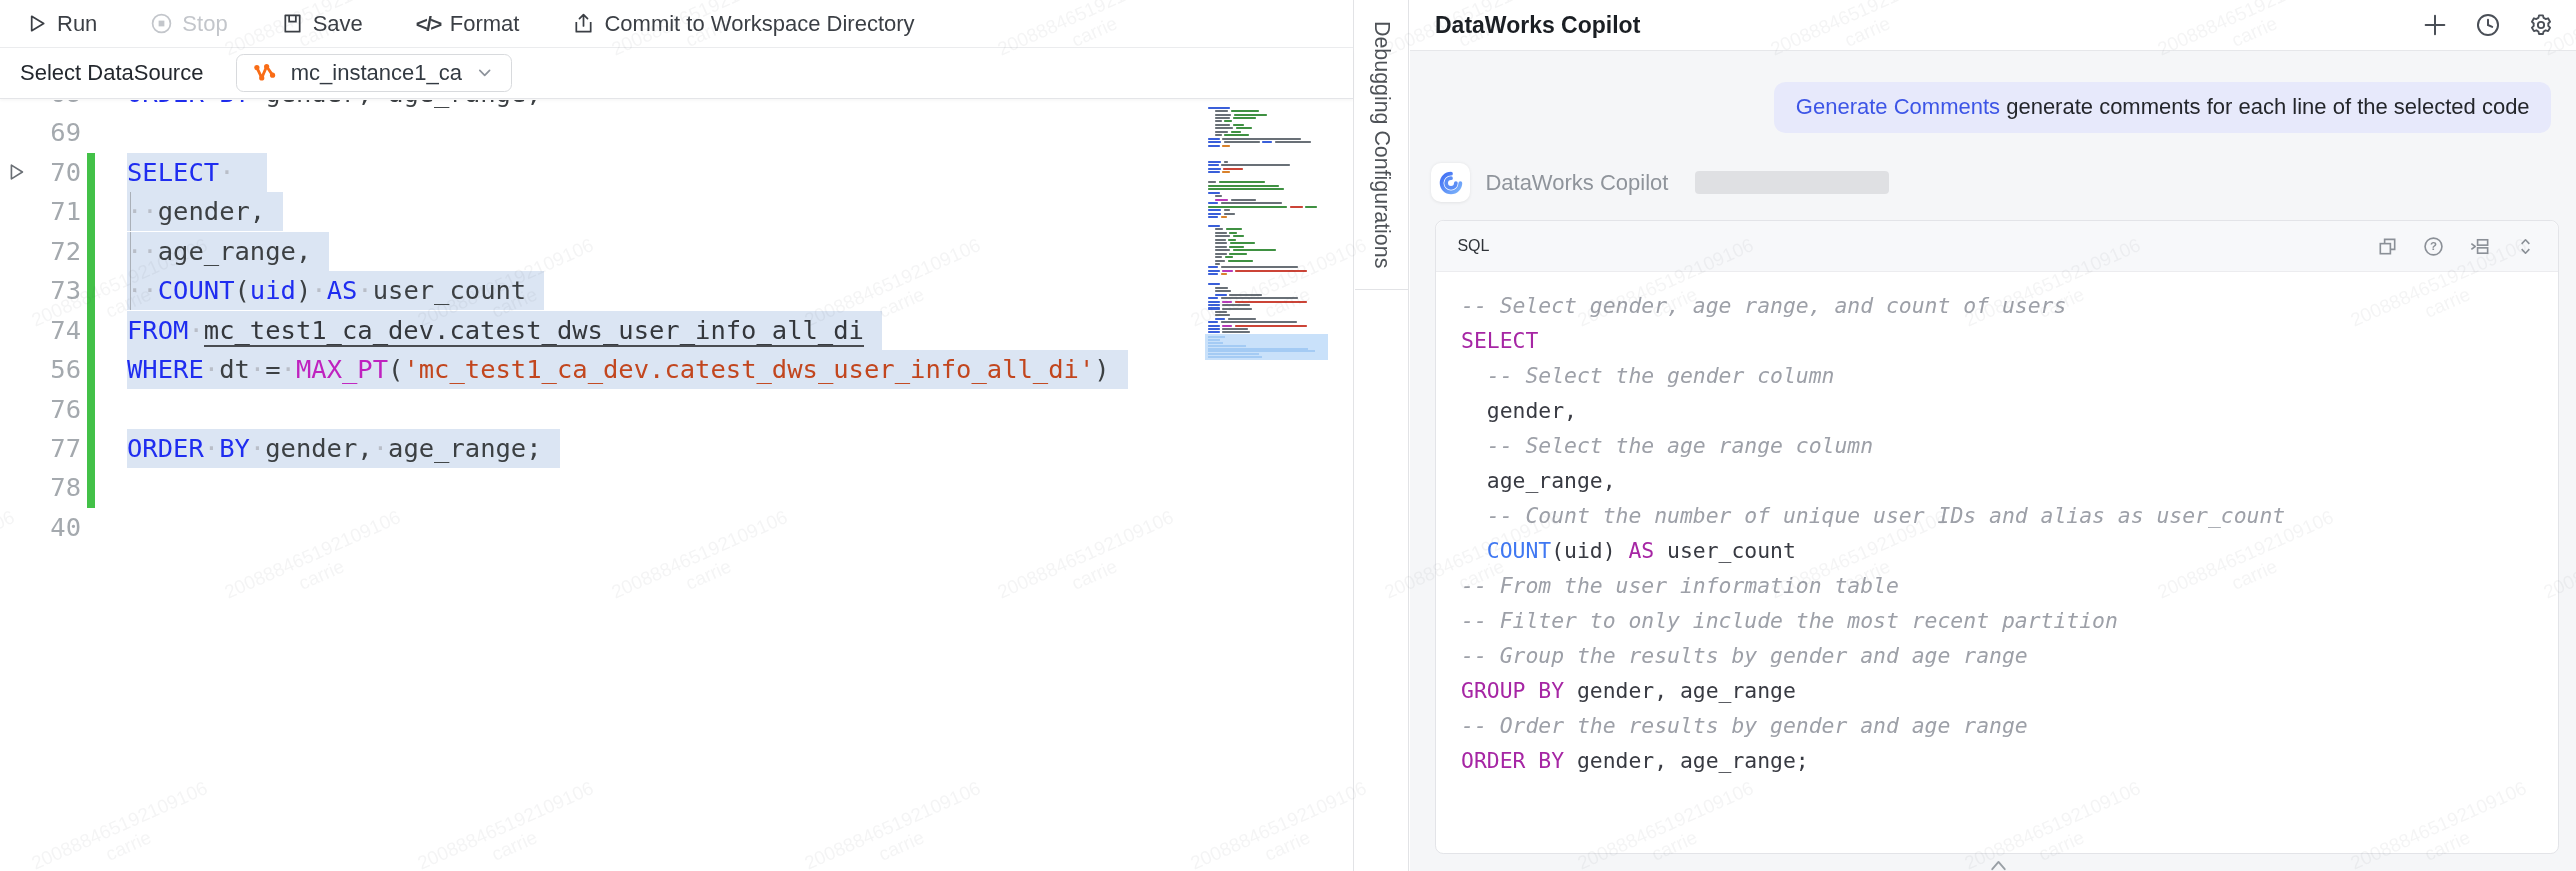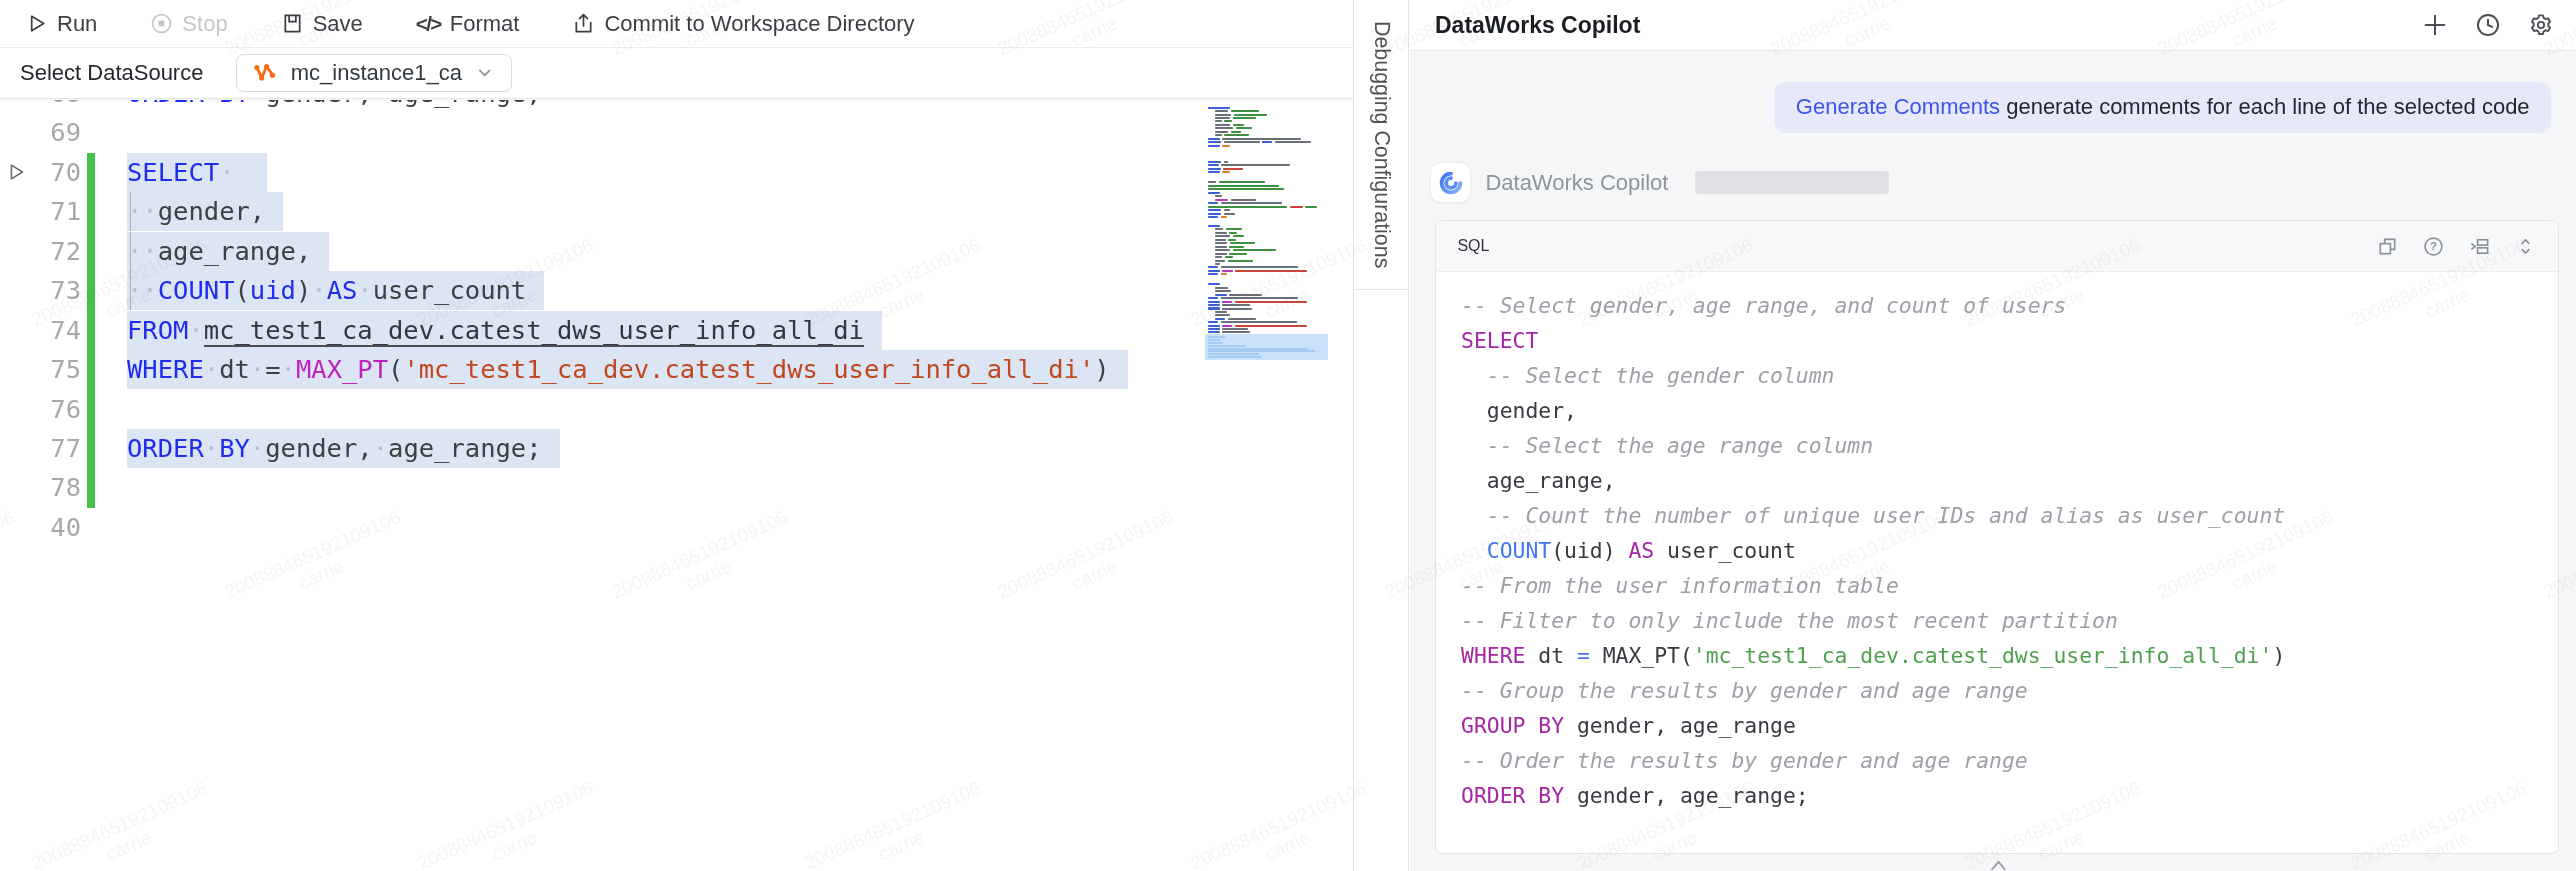--- a/index.html
+++ b/index.html
@@ -162,21 +162,21 @@
           <span class="lnum">73</span>
           <span class="gbar"></span>
           <span class="lcontent lsel"><span class="e-ws">··</span><span class="e-kw">COUNT</span><span class="e-id">(</span><span class="e-kw">uid</span><span class="e-id">)</span><span class="e-ws">·</span><span class="e-kw">AS</span><span class="e-ws">·</span><span class="e-id">user_count</span><span class="iguide"></span></span>
         </div>
         <div class="eline" style="top: 211px;">
           <span class="lnum">74</span>
           <span class="gbar"></span>
           <span class="lcontent lsel"><span class="e-kw">FROM</span><span class="e-ws">·</span><span class="e-tbl">mc_test1_ca_dev.catest_dws_user_info_all_di</span></span>
         </div>
         <div class="eline" style="top: 250px;">
-          <span class="lnum">75</span>
+          <span class="lnum">56</span>
           <span class="gbar"></span>
           <span class="lcontent lsel"><span class="e-kw">WHERE</span><span class="e-ws">·</span><span class="e-id">dt</span><span class="e-ws">·</span><span class="e-op">=</span><span class="e-ws">·</span><span class="e-fn">MAX_PT</span><span class="e-id">(</span><span class="e-str">'mc_test1_ca_dev.catest_dws_user_info_all_di'</span><span class="e-id">)</span></span>
         </div>
         <div class="eline" style="top: 290px;">
           <span class="lnum">76</span>
           <span class="gbar"></span>
         </div>
         <div class="eline" style="top: 329px;">
           <span class="lnum">77</span>
           <span class="gbar"></span>
@@ -504,21 +504,20 @@
         <div class="pline"><span class="p-cmt">-- Select gender, age range, and count of users</span></div>
         <div class="pline"><span class="p-kw">SELECT</span></div>
         <div class="pline"><span class="p-ind">  </span><span class="p-cmt">-- Select the gender column</span></div>
         <div class="pline"><span class="p-ind">  </span><span class="p-txt">gender,</span></div>
         <div class="pline"><span class="p-ind">  </span><span class="p-cmt">-- Select the age range column</span></div>
         <div class="pline"><span class="p-ind">  </span><span class="p-txt">age_range,</span></div>
         <div class="pline"><span class="p-ind">  </span><span class="p-cmt">-- Count the number of unique user IDs and alias as user_count</span></div>
         <div class="pline"><span class="p-ind">  </span><span class="p-fn">COUNT</span><span class="p-txt">(uid) </span><span class="p-kw">AS</span><span class="p-txt"> user_count</span></div>
         <div class="pline"><span class="p-cmt">-- From the user information table</span></div>
         <div class="pline"><span class="p-cmt">-- Filter to only include the most recent partition</span></div>
-        <div class="pline"><span class="p-kw">WHERE</span><span class="p-txt"> dt </span><span class="p-op">=</span><span class="p-txt"> MAX_PT(</span><span class="p-str">'mc_test1_ca_dev.catest_dws_user_info_all_di'</span><span class="p-txt">)</span></div>
         <div class="pline"><span class="p-cmt">-- Group the results by gender and age range</span></div>
         <div class="pline"><span class="p-kw">GROUP BY</span><span class="p-txt"> gender, age_range</span></div>
         <div class="pline"><span class="p-cmt">-- Order the results by gender and age range</span></div>
         <div class="pline"><span class="p-kw">ORDER BY</span><span class="p-txt"> gender, age_range;</span></div>
       </div>
   </div>
 
   <div class="collapse-btn">
     <svg width="25" height="20" viewBox="0 0 24 18">
         <path d="M6 13 L12 6 L18 13" fill="none" stroke="#9aa0a6" stroke-width="1.8" stroke-linecap="round" stroke-linejoin="round"></path>

